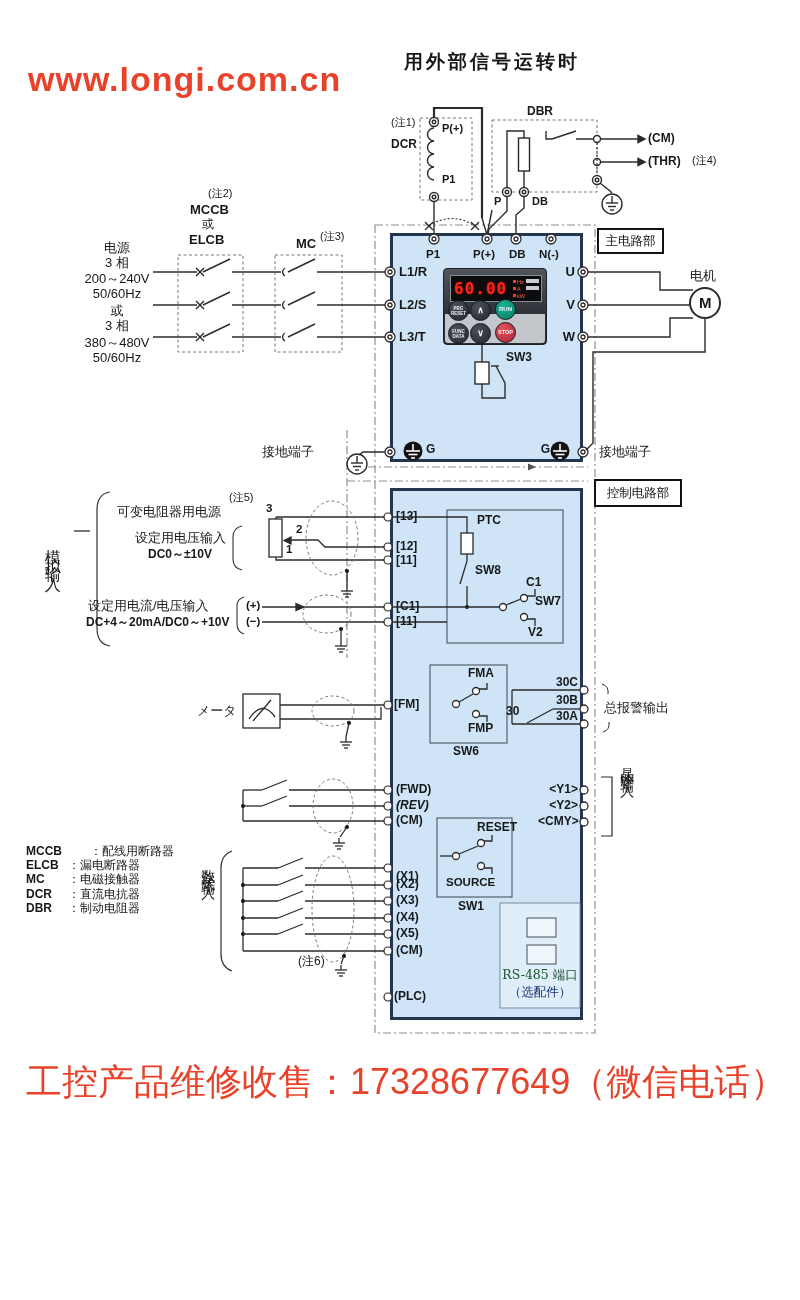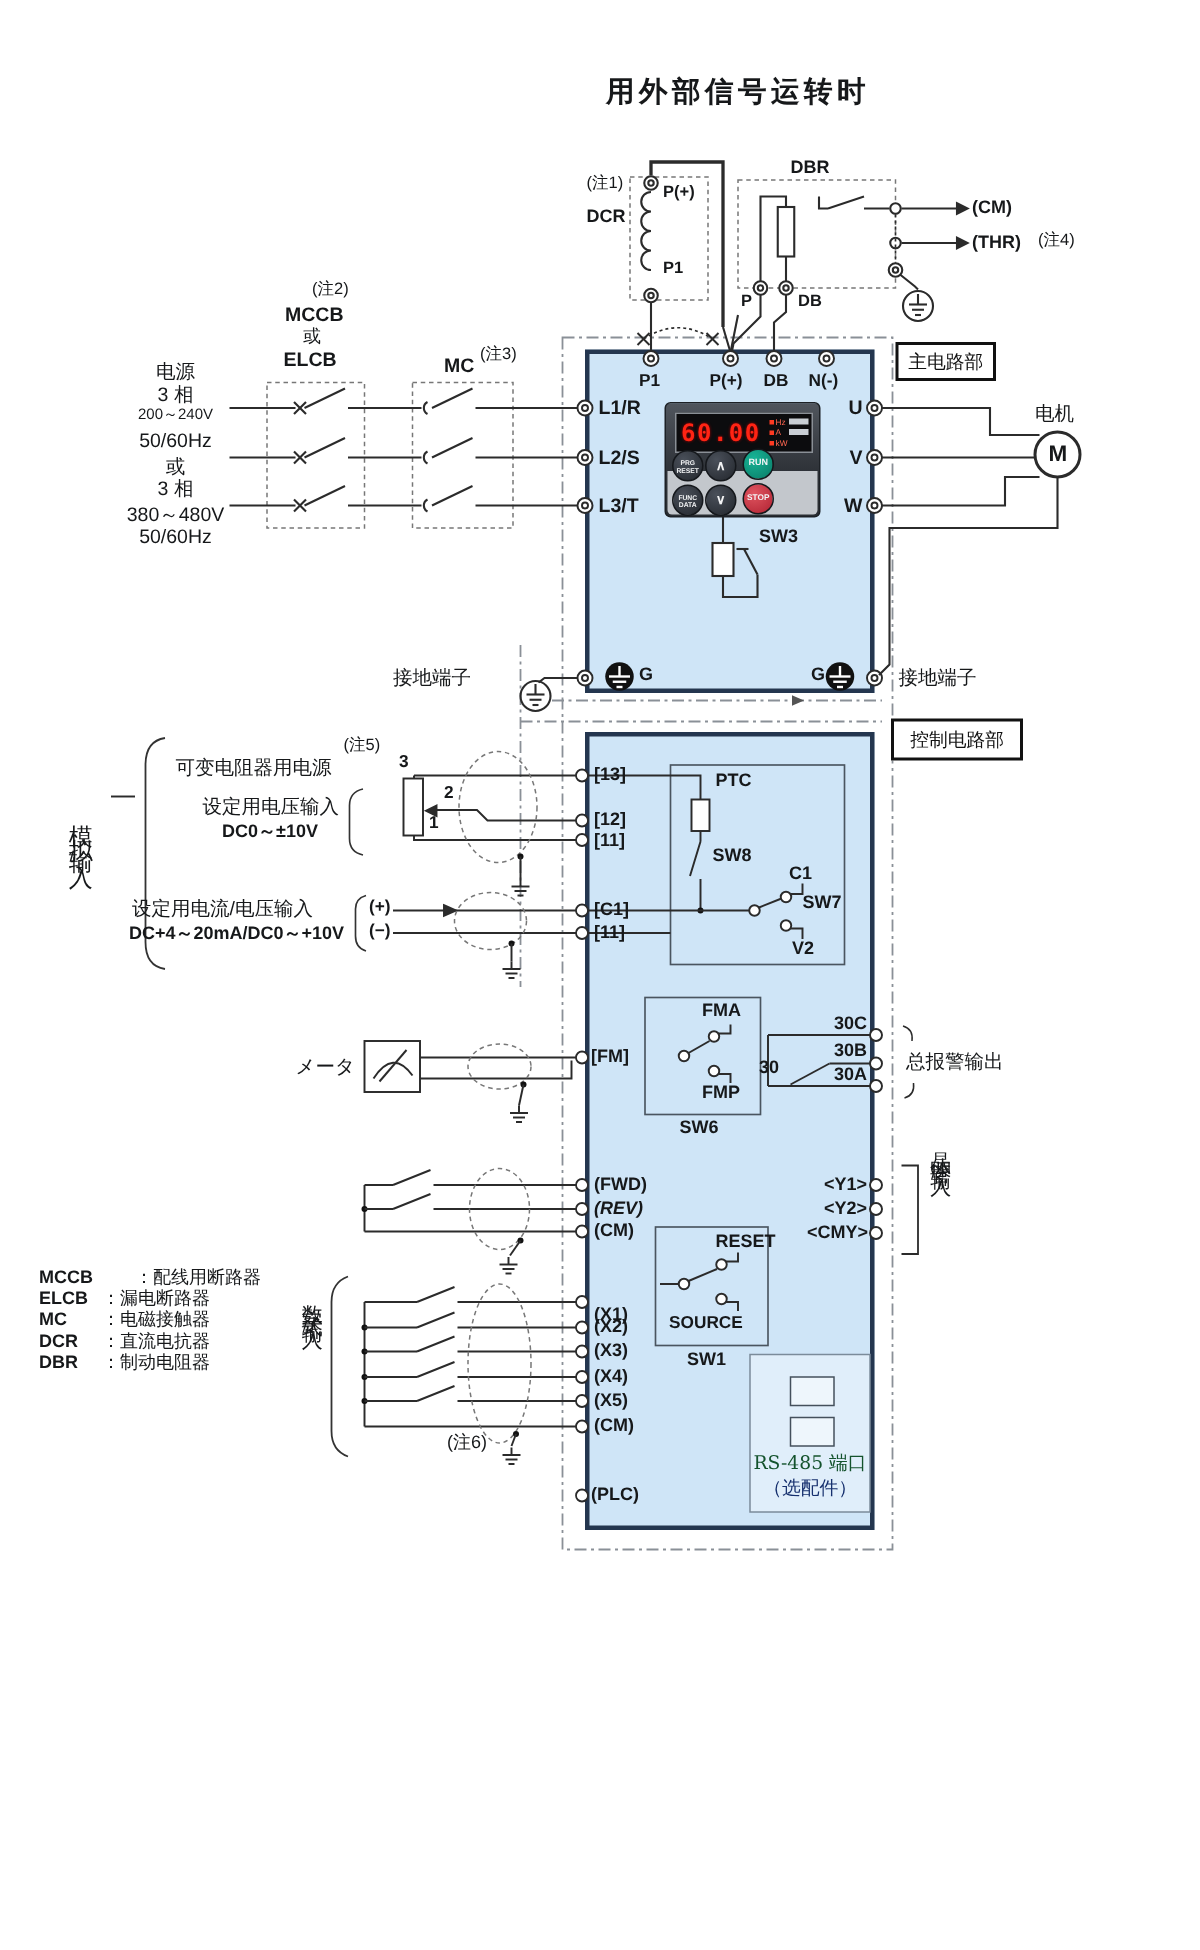--- a/index.html
+++ b/index.html
@@ -362,20 +362,21 @@
       <circle cx="388" cy="868" r="4"></circle>
         <circle cx="388" cy="885" r="4"></circle>
         <circle cx="388" cy="901" r="4"></circle>
       <circle cx="388" cy="918" r="4"></circle>
         <circle cx="388" cy="934" r="4"></circle>
         <circle cx="388" cy="951" r="4"></circle>
       <circle cx="388" cy="997" r="4"></circle>
     </g>
   </svg>
 
+  <div class="wm" style="left:28px;top:60px;font-size:34px;letter-spacing:1px;">www.longi.com.cn</div>
   <div class="lbl b" style="left:404px;top:52px;font-size:19px;letter-spacing:3px;">用外部信号运转时</div>
 
   <div class="lbl" style="left:391px;top:117px;font-size:11px;">(注1)</div>
   <div class="lbl b" style="left:391px;top:138px;font-size:12px;">DCR</div>
   <div class="lbl b" style="left:442px;top:123px;font-size:11px;">P(+)</div>
   <div class="lbl b" style="left:442px;top:174px;font-size:11px;">P1</div>
   <div class="lbl b" style="left:527px;top:105px;font-size:12px;">DBR</div>
   <div class="lbl b" style="left:494px;top:196px;font-size:11px;">P</div>
   <div class="lbl b" style="left:532px;top:196px;font-size:11px;">DB</div>
   <div class="lbl b" style="left:648px;top:132px;font-size:12px;">(CM)</div>
@@ -384,21 +385,21 @@
 
   <div class="lbl" style="left:208px;top:188px;font-size:11px;">(注2)</div>
   <div class="lbl b" style="left:190px;top:203px;font-size:13px;">MCCB</div>
   <div class="lbl" style="left:202px;top:218px;font-size:12px;">或</div>
   <div class="lbl b" style="left:189px;top:233px;font-size:13px;">ELCB</div>
   <div class="lbl b" style="left:296px;top:237px;font-size:13px;">MC</div>
   <div class="lbl" style="left:320px;top:231px;font-size:11px;">(注3)</div>
 
   <div class="lbl ctr" style="left:57px;top:241px;width:120px;font-size:13px;">电源</div>
   <div class="lbl ctr" style="left:57px;top:256px;width:120px;font-size:13px;">3 相</div>
-  <div class="lbl ctr" style="left:57px;top:272px;width:120px;font-size:10px;">200～240V</div>
+  <div class="lbl ctr" style="left:57px;top:272px;width:120px;font-size:13px;">200～240V</div>
   <div class="lbl ctr" style="left:57px;top:287px;width:120px;font-size:13px;">50/60Hz</div>
   <div class="lbl ctr" style="left:57px;top:304px;width:120px;font-size:13px;">或</div>
   <div class="lbl ctr" style="left:57px;top:319px;width:120px;font-size:13px;">3 相</div>
   <div class="lbl ctr" style="left:57px;top:336px;width:120px;font-size:13px;">380～480V</div>
   <div class="lbl ctr" style="left:57px;top:351px;width:120px;font-size:13px;">50/60Hz</div>
 
   <div class="secbox" style="left:597px;top:228px;width:63px;height:22px;">
     <span>主电路部</span>
     </div>
   <div class="lbl b" style="left:426px;top:248px;font-size:11.5px;">P1</div>
@@ -531,14 +532,15 @@
   <div class="lbl" style="left:68px;top:845px;font-size:12px;margin-left:22px;">：配线用断路器</div>
   <div class="lbl b" style="left:26px;top:859px;font-size:12px;">ELCB</div>
   <div class="lbl" style="left:68px;top:859px;font-size:12px;">：漏电断路器</div>
   <div class="lbl b" style="left:26px;top:873px;font-size:12px;">MC</div>
   <div class="lbl" style="left:68px;top:873px;font-size:12px;">：电磁接触器</div>
   <div class="lbl b" style="left:26px;top:888px;font-size:12px;">DCR</div>
   <div class="lbl" style="left:68px;top:888px;font-size:12px;">：直流电抗器</div>
   <div class="lbl b" style="left:26px;top:902px;font-size:12px;">DBR</div>
   <div class="lbl" style="left:68px;top:902px;font-size:12px;">：制动电阻器</div>
 
+  <div class="wm" style="left:26px;top:1058px;font-size:36px;font-weight:500;">工控产品维修收售：17328677649（微信电话）</div>
 
 </div>
 
 </body></html>

